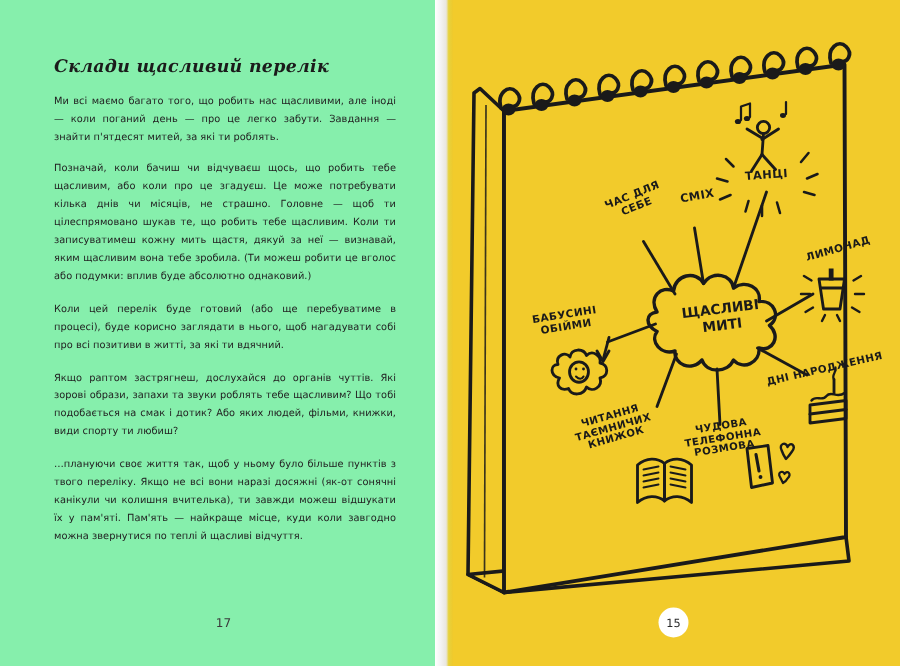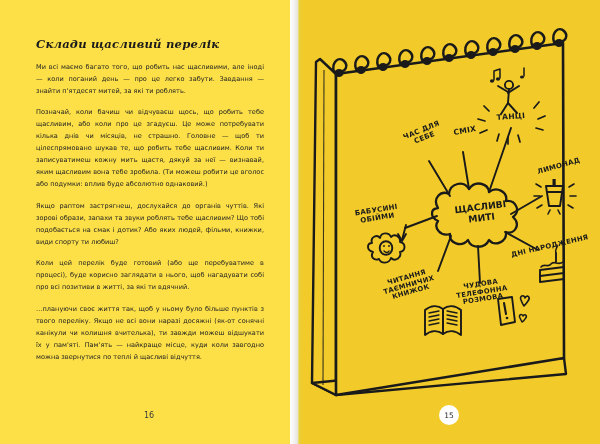--- a/index.html
+++ b/index.html
@@ -15,21 +15,21 @@
   .spread {
     position: absolute;
     inset: 0;
     display: flex;
   }
 
   
   .page-left {
     position: relative;
     width: 298px; height: 444px;
-    background: #fde047;
+    background: #86efac;
     box-sizing: border-box;
   }
   .left-content {
     position: absolute;
     left: 36px; top: 38px;
     width: 228px;
   }
   h2.section-heading {
     font-family: "DejaVu Serif", serif;
     font-style: italic;
@@ -139,28 +139,28 @@
 
 <div class="spread">
 
   <div class="page-left">
     <div class="left-content">
 
       <h2 class="section-heading">Склади щасливий перелік</h2>
 
       <p class="body-par">Ми всі маємо багато того, що робить нас щасливими, але іноді — коли поганий день — про це легко забути. Завдання — знайти п'ятдесят митей, за які ти роблять.</p>
       <p class="body-par">Позначай, коли бачиш чи відчуваєш щось, що робить тебе щасливим, або коли про це згадуєш. Це може потребувати кілька днів чи місяців, не страшно. Головне — щоб ти цілеспрямовано шукав те, що робить тебе щасливим. Коли ти записуватимеш кожну мить щастя, дякуй за неї — визнавай, яким щасливим вона тебе зробила. (Ти можеш робити це вголос або подумки: вплив буде абсолютно однаковий.)</p>
+      <p class="body-par">Коли цей перелік буде готовий (або ще перебуватиме в процесі), буде корисно заглядати в нього, щоб нагадувати собі про всі позитиви в житті, за які ти вдячний.</p>
       <p class="body-par">Якщо раптом застрягнеш, дослухайся до органів чуттів. Які зорові образи, запахи та звуки роблять тебе щасливим? Що тобі подобається на смак і дотик? Або яких людей, фільми, книжки, види спорту ти любиш?</p>
-      <p class="body-par">Коли цей перелік буде готовий (або ще перебуватиме в процесі), буде корисно заглядати в нього, щоб нагадувати собі про всі позитиви в житті, за які ти вдячний.</p>
 
 
       <p class="body-par">…плануючи своє життя так, щоб у ньому було більше пунктів з твого переліку. Якщо не всі вони наразі досяжні (як-от сонячні канікули чи колишня вчителька), ти завжди можеш відшукати їх у пам'яті. Пам'ять — найкраще місце, куди коли завгодно можна звернутися по теплі й щасливі відчуття.</p>
     </div>
 
-    <div class="folio-left">16</div>
+    <div class="folio-left">17</div>
   </div>
 
   <div class="page-right">
 
     <div class="notepad-wrap">
       <svg class="notepad" width="302" height="444" viewBox="0 0 302 444" xmlns="http://www.w3.org/2000/svg">
 
         <g>
 
           <path d="M22,59 L18,62 L14,383 L38,395 L38,74 Z" fill="#f2cb2b" stroke="#1a1a1a" stroke-width="2.4" stroke-linejoin="round"></path>

